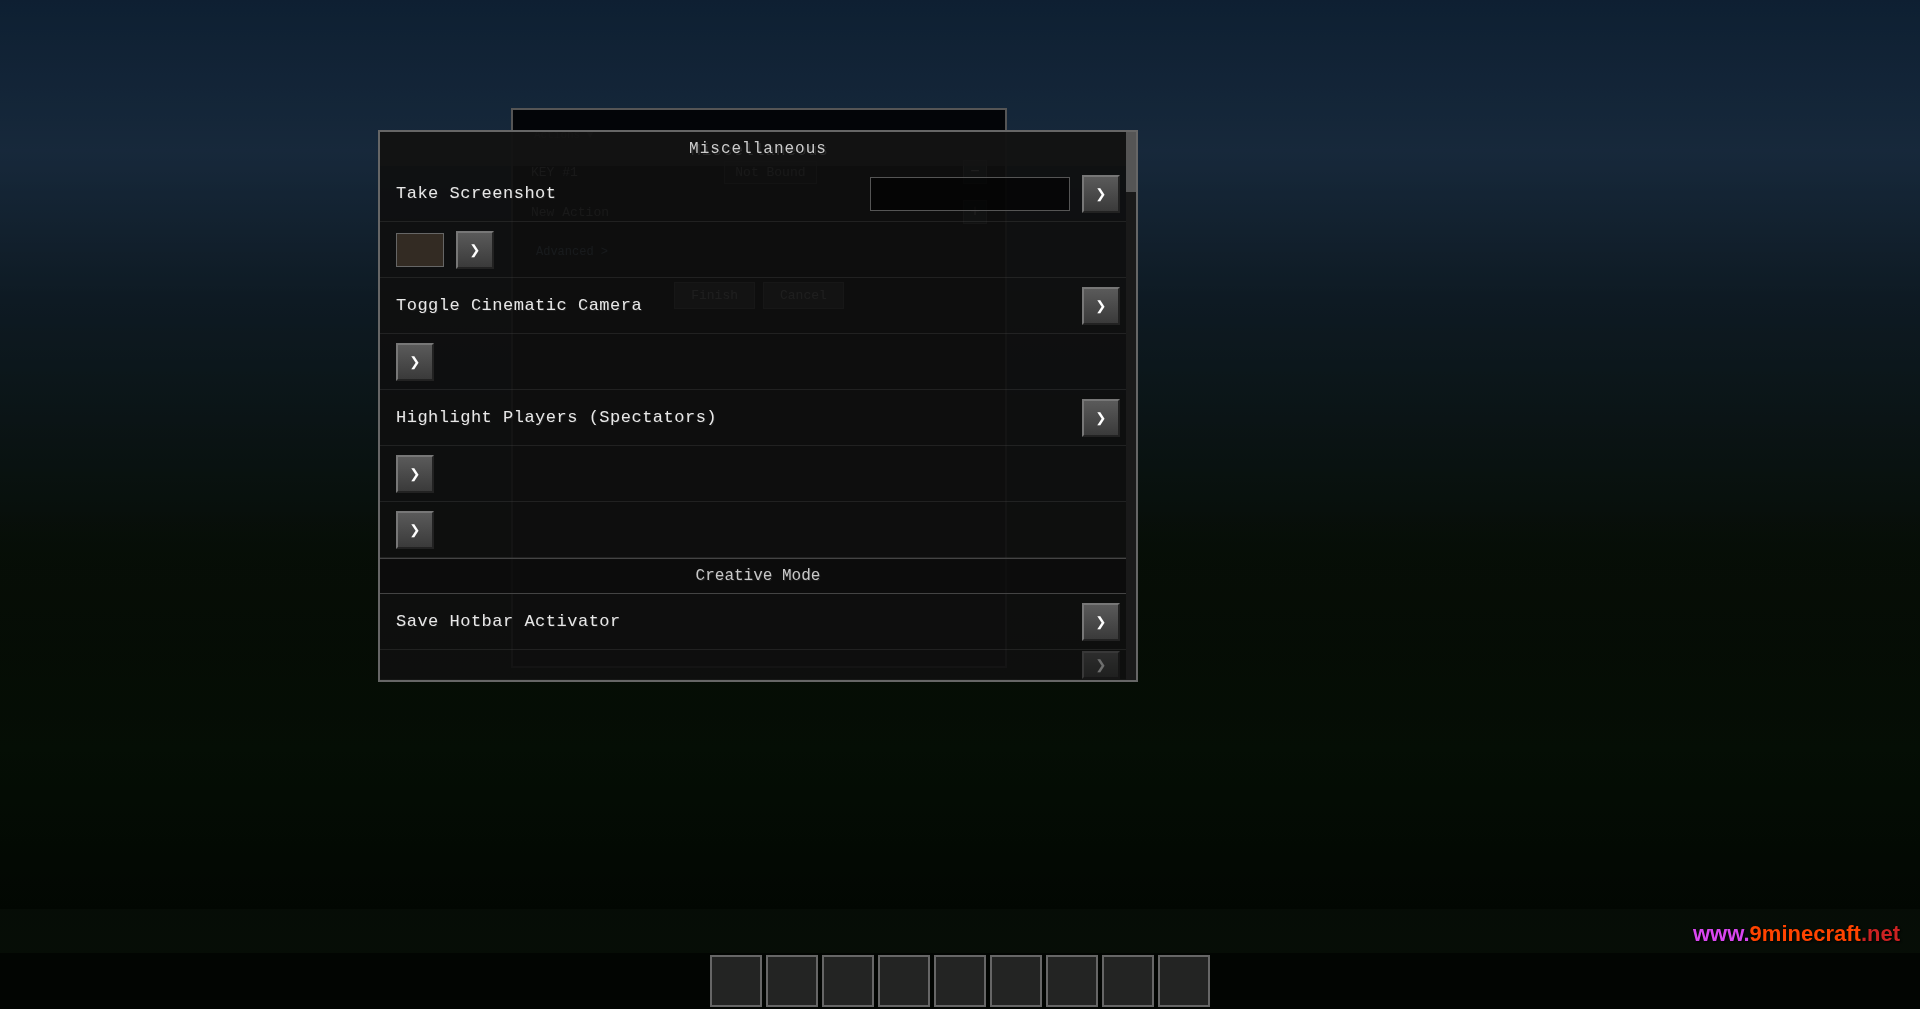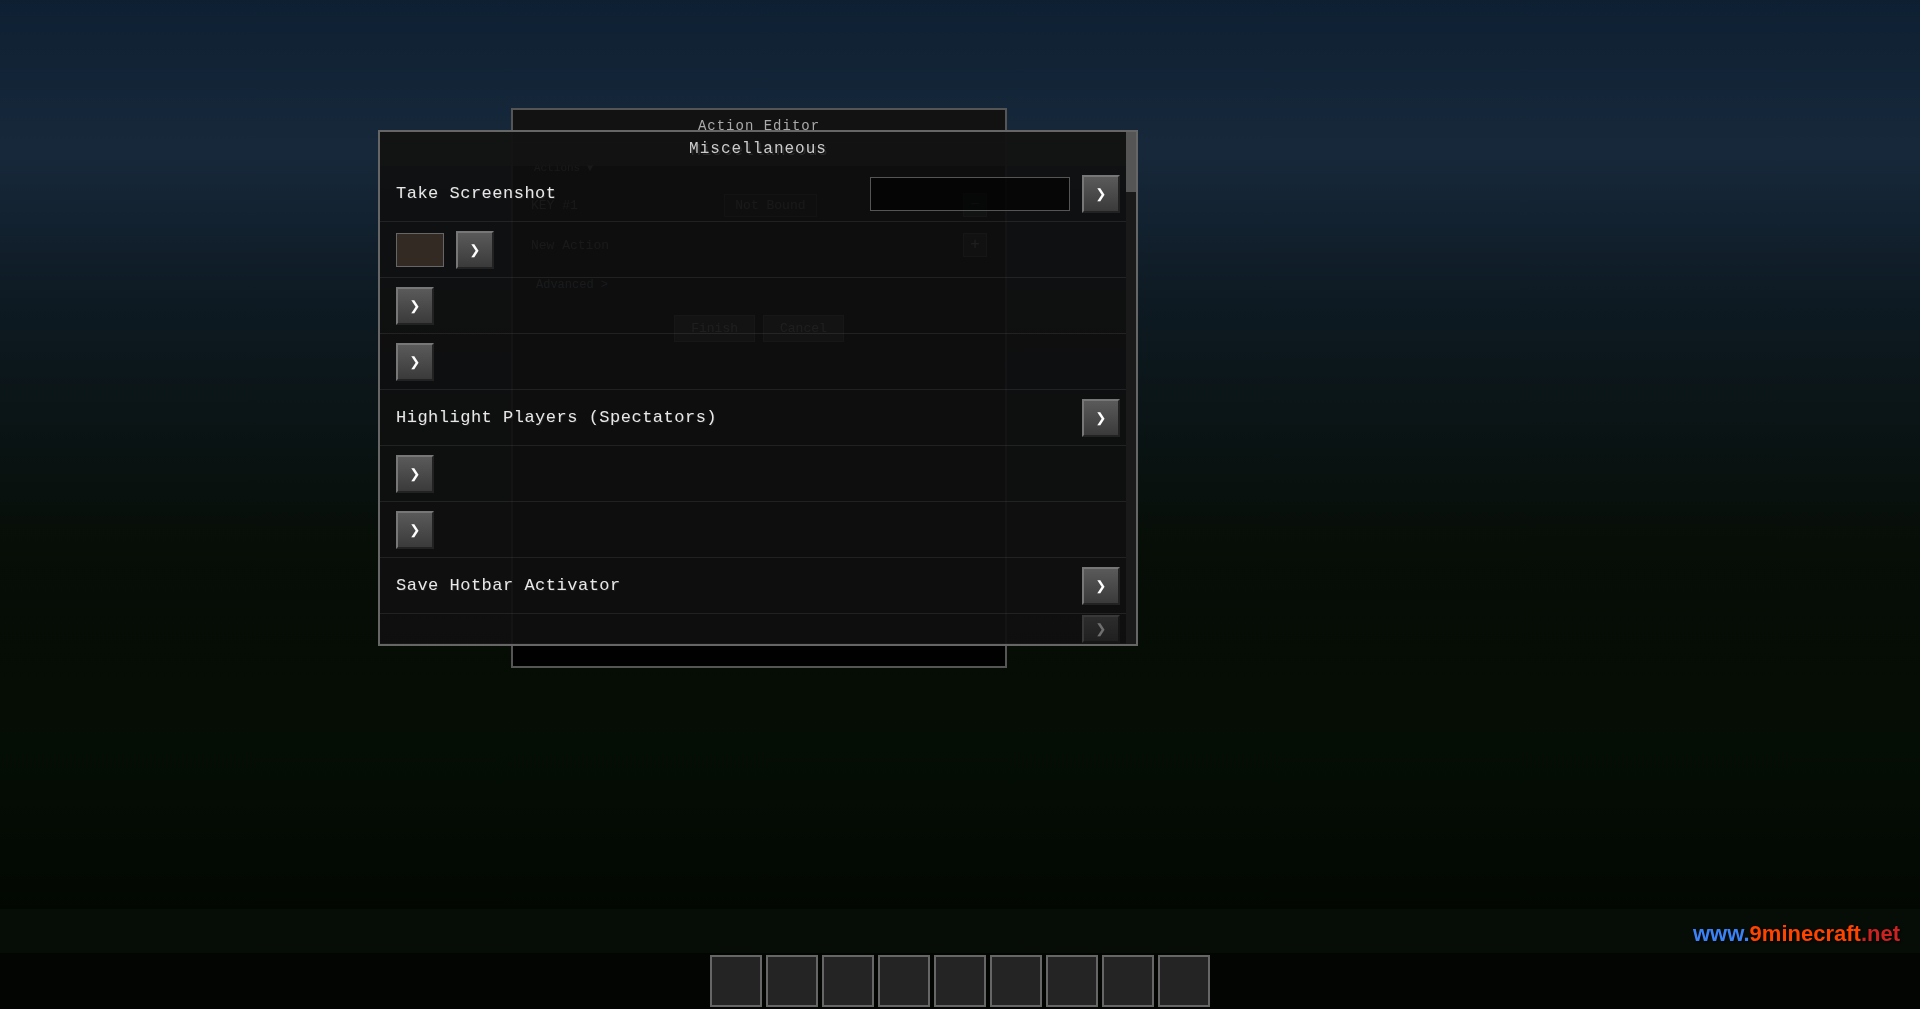--- a/index.html
+++ b/index.html
@@ -296,21 +296,20 @@
     }
   </style>
 </head>
 <body>
 
 <div class="background"></div>
 <div class="bg-trees"></div>
 <div class="bg-overlay"></div>
 
 <div class="behind-dialog">
-  <div class="behind-dialog-title">Action Editor</div>
   <div class="behind-dialog-content">
 
     <div class="behind-row">
       <span class="behind-section-label">Actions ▼</span>
     </div>
 
     <div class="behind-row">
       <span class="behind-label">KEY #1</span>
       <span class="behind-not-bound">Not Bound</span>
       <div class="behind-minus-btn">−</div>
@@ -345,20 +344,21 @@
   </div>
 
   <div class="dialog-item-row">
     <div class="key-binding-box small"></div>
     <div class="arrow-button">
       <span>❯</span>
     </div>
   </div>
 
   <div class="dialog-item-row">
+    <span class="item-label">Toggle Cinematic Camera</span>
     <div class="arrow-button">
       <span>❯</span>
     </div>
   </div>
 
   <div class="dialog-item-row">
     <div class="arrow-button">
       <span>❯</span>
     </div>
   </div>
@@ -375,20 +375,21 @@
       <span>❯</span>
     </div>
   </div>
 
   <div class="dialog-item-row">
     <div class="arrow-button">
       <span>❯</span>
     </div>
   </div>
 
+  <div class="section-divider">Creative Mode</div>
 
   <div class="dialog-item-row">
     <span class="item-label">Save Hotbar Activator</span>
     <div class="arrow-button">
       <span>❯</span>
     </div>
   </div>
 
   <div class="dialog-item-row" style="opacity:0.4; height:30px;">
     <span class="item-label"></span>
@@ -408,14 +409,14 @@
   <div class="hotbar-slot"></div>
   <div class="hotbar-slot"></div>
   <div class="hotbar-slot"></div>
   <div class="hotbar-slot"></div>
   <div class="hotbar-slot"></div>
   <div class="hotbar-slot"></div>
   <div class="hotbar-slot"></div>
 </div>
 
 <div class="watermark">
-  <span style="color:#3b82f6;">www.</span><span style="color:#ff4400;text-align:right;">9minecraft</span><span style="color:#cc2222;">.net</span>
+  <span style="color:#d946ef;">www.</span><span style="color:#ff4400;text-align:right;">9minecraft</span><span style="color:#cc2222;">.net</span>
 </div>
 
 </body></html>

